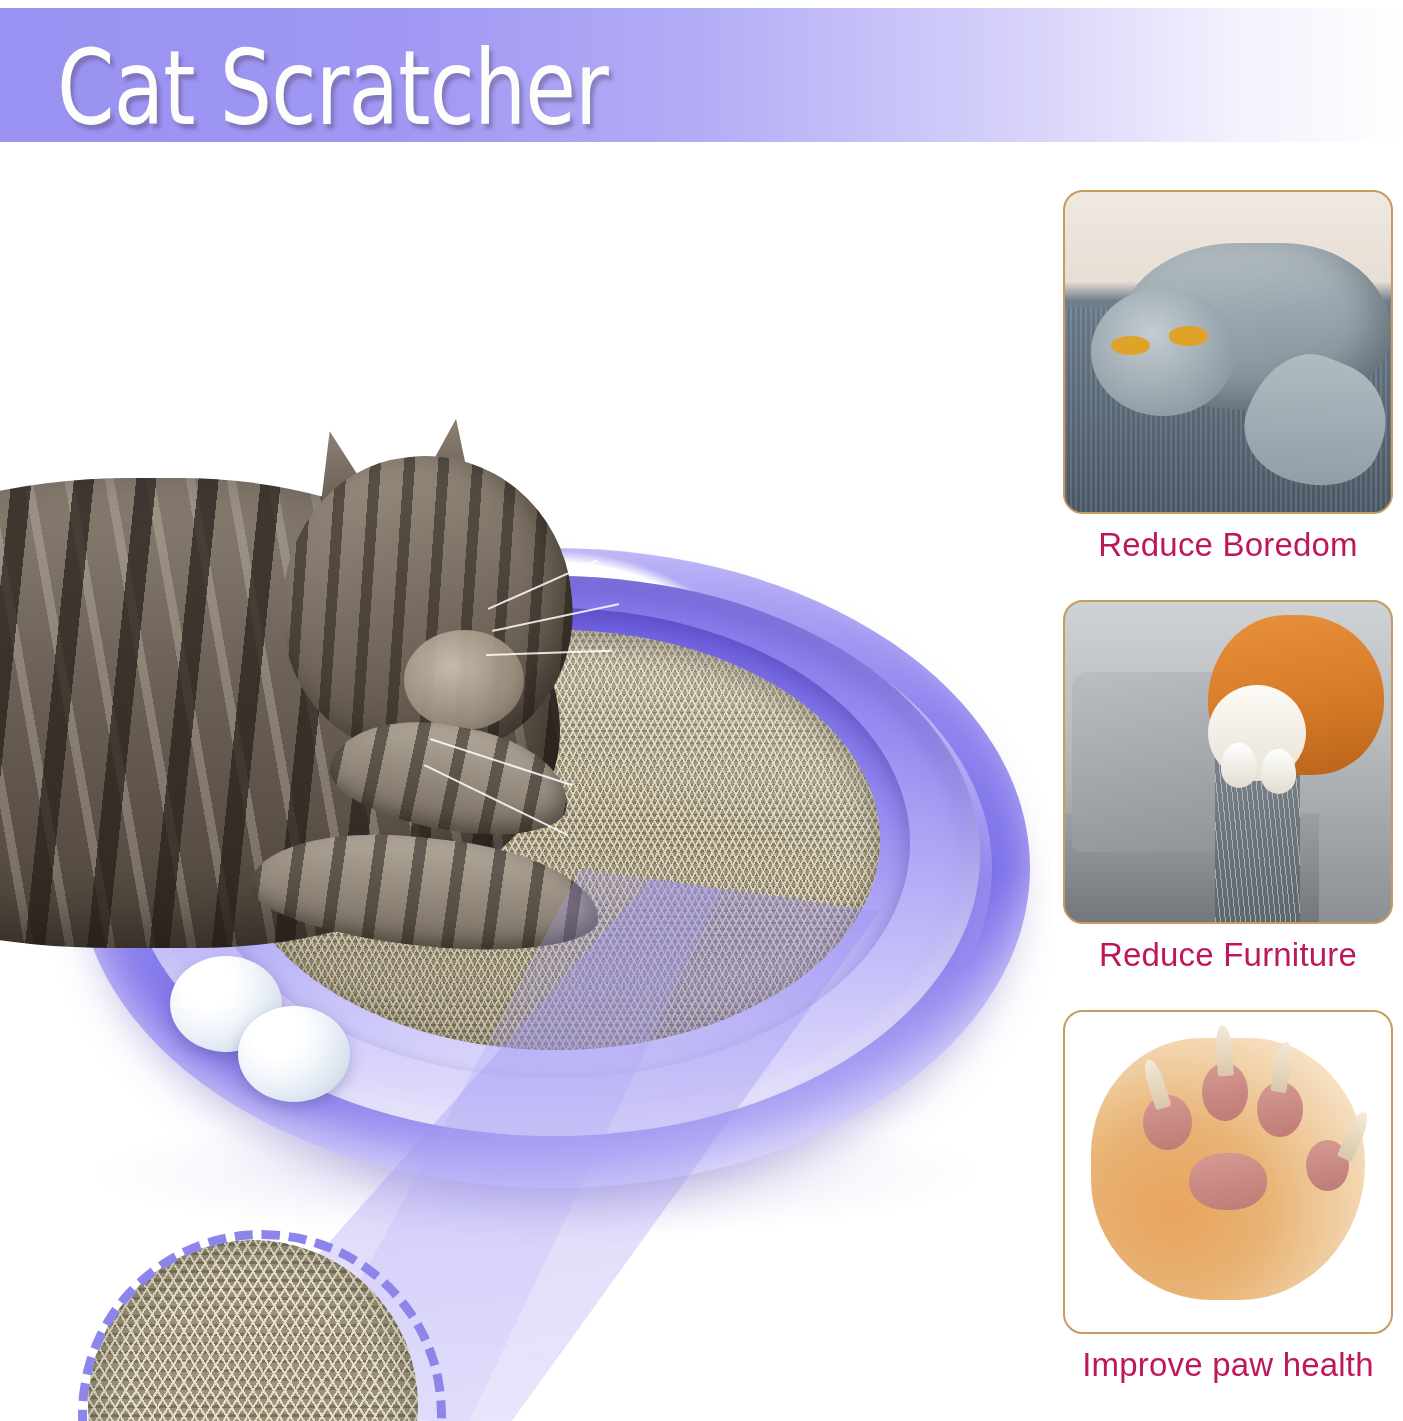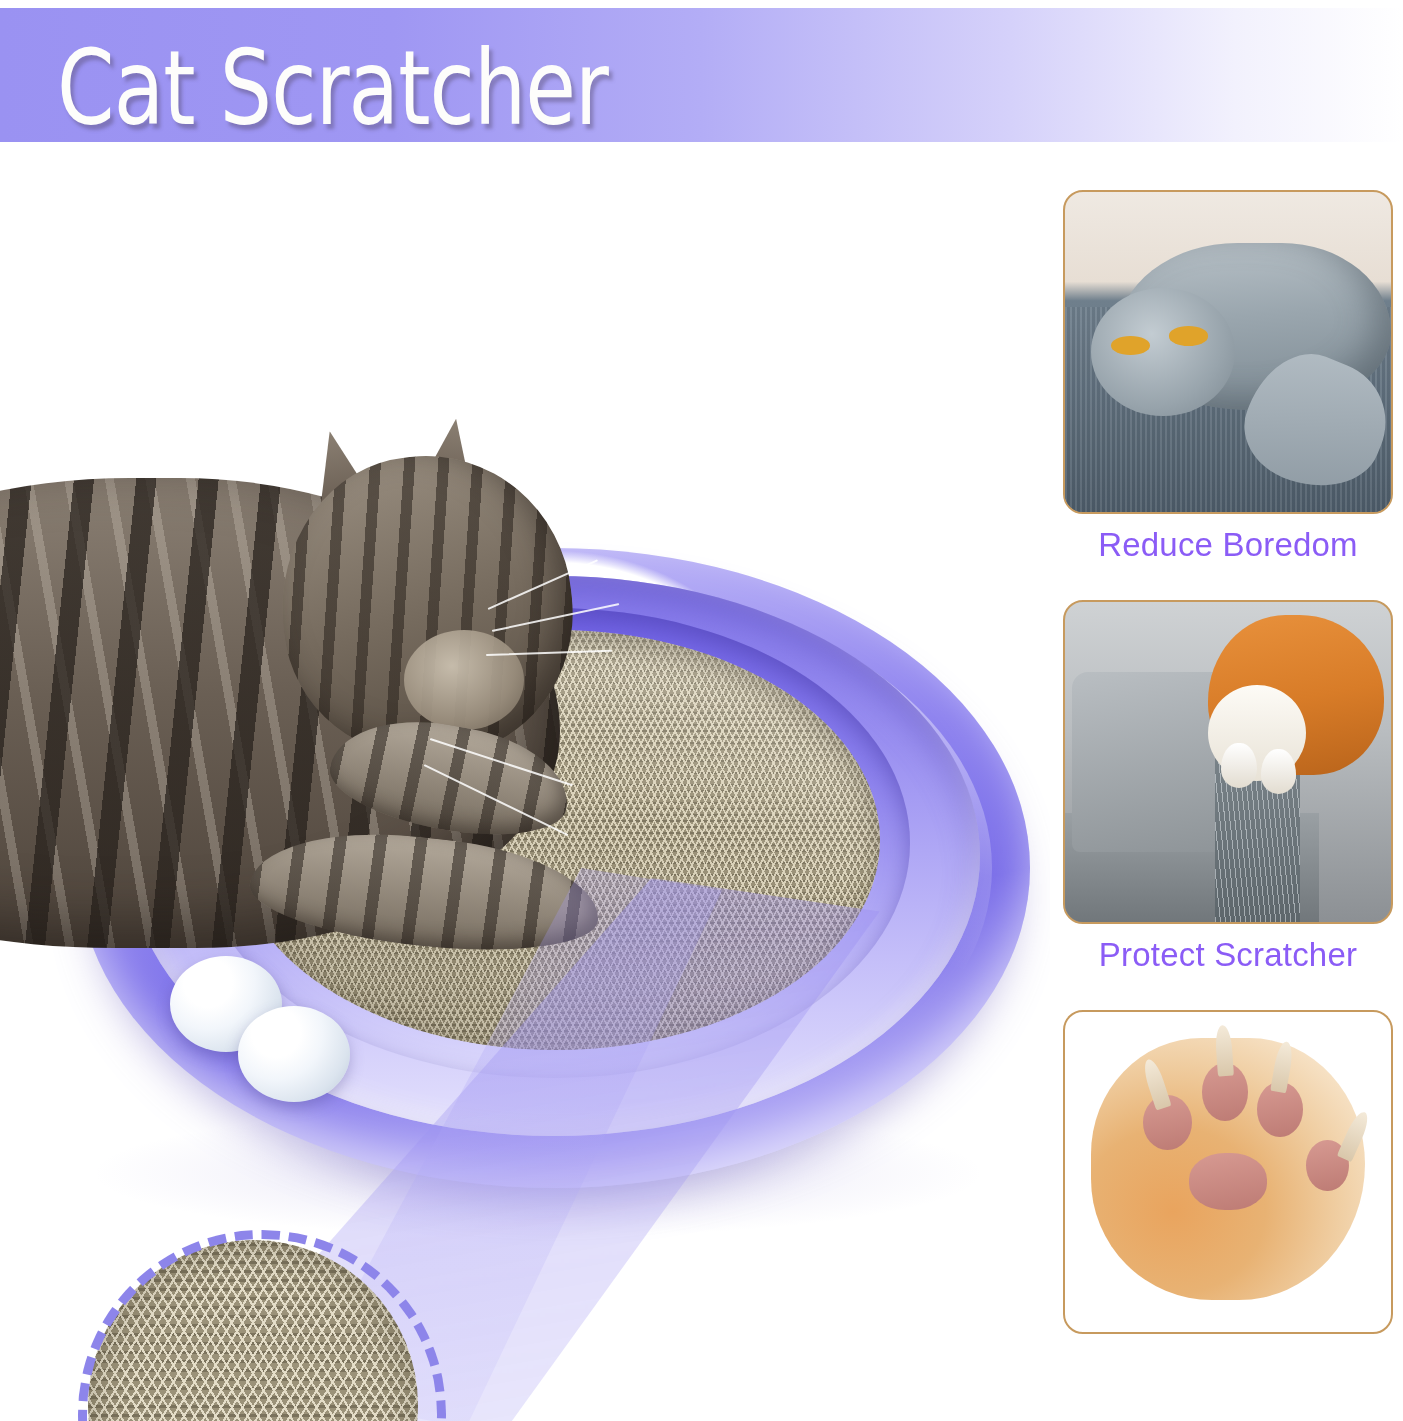--- a/index.html
+++ b/index.html
@@ -96,21 +96,21 @@
         repeating-linear-gradient(-58deg, rgba(230,223,202,.97) 0 2px, rgba(90,82,60,0) 2px 9px),
         repeating-linear-gradient(0deg, rgba(55,48,32,.32) 0 3px, rgba(0,0,0,0) 3px 9px);
       box-shadow:inset 0 0 40px rgba(55,48,32,.35);}
   #detail-ring{position:absolute;left:78px;top:1052px;width:350px;height:350px;border-radius:50%;
       border:9px dashed #8d85ea;}
 
   
   #rail{position:absolute;left:1063px;top:190px;width:330px;height:1231px;}
   .card-item{position:absolute;left:0;width:330px;}
   .thumb{width:326px;height:320px;border:2px solid #c79a5e;border-radius:20px;overflow:hidden;position:relative;background:#fff;}
-  .caption{margin-top:12px;text-align:center;font-size:33px;color:#8b5cf6;letter-spacing:.2px;
+  .caption{margin-top:12px;text-align:center;font-size:33px;color:#be185d;letter-spacing:.2px;
       font-family:"Liberation Sans","DejaVu Sans",sans-serif;}
 
   
   #p1 .thumb{background:linear-gradient(180deg,#efe9e2 0%,#e7ded4 28%,#6f7f8c 34%,#5d6d7b 100%);}
   #p1-sofa{position:absolute;left:0;bottom:0;width:100%;height:64%;
       background-color:#5f6f7d;
       background-image:repeating-linear-gradient(90deg,rgba(255,255,255,.09) 0 2px,rgba(0,0,0,.05) 2px 5px),
         linear-gradient(180deg,#6d7d8b,#4d5c69);}
   #p1-cat{position:absolute;left:16%;top:16%;width:84%;height:52%;
       border-radius:44% 40% 46% 50%/56% 54% 46% 42%;
@@ -208,30 +208,31 @@
   <div class="card-item" id="p2" style="top:410px;">
     <div class="thumb">
       <div id="p2-seat"></div>
       <div id="p2-cushion"></div>
       <div id="p2-arm"></div>
       <div id="p2-cat"></div>
       <div id="p2-bib"></div>
       <div class="p2-paw" style="left:48%;top:44%;"></div>
       <div class="p2-paw" style="left:60%;top:46%;"></div>
     </div>
-    <div class="caption">Protect Scratcher</div>
+    <div class="caption">Reduce Furniture</div>
   </div>
 
   <div class="card-item" id="p3" style="top:820px;">
     <div class="thumb">
       <div id="p3-paw"></div>
       <div class="pad" style="left:24%;top:26%;width:15%;height:17%;"></div>
       <div class="pad" style="left:42%;top:16%;width:14%;height:18%;"></div>
       <div class="pad" style="left:59%;top:22%;width:14%;height:17%;"></div>
       <div class="pad" style="left:74%;top:40%;width:13%;height:16%;"></div>
       <div class="pad" style="left:38%;top:44%;width:24%;height:18%;border-radius:46%;"></div>
       <div class="claw" style="left:28%;top:14%;transform:rotate(-18deg);"></div>
       <div class="claw" style="left:47%;top:4%;transform:rotate(-4deg);"></div>
       <div class="claw" style="left:63%;top:9%;transform:rotate(10deg);"></div>
       <div class="claw" style="left:83%;top:30%;transform:rotate(24deg);"></div>
     </div>
+    <div class="caption">Improve paw health</div>
   </div>
 </div>
 
 </body></html>

